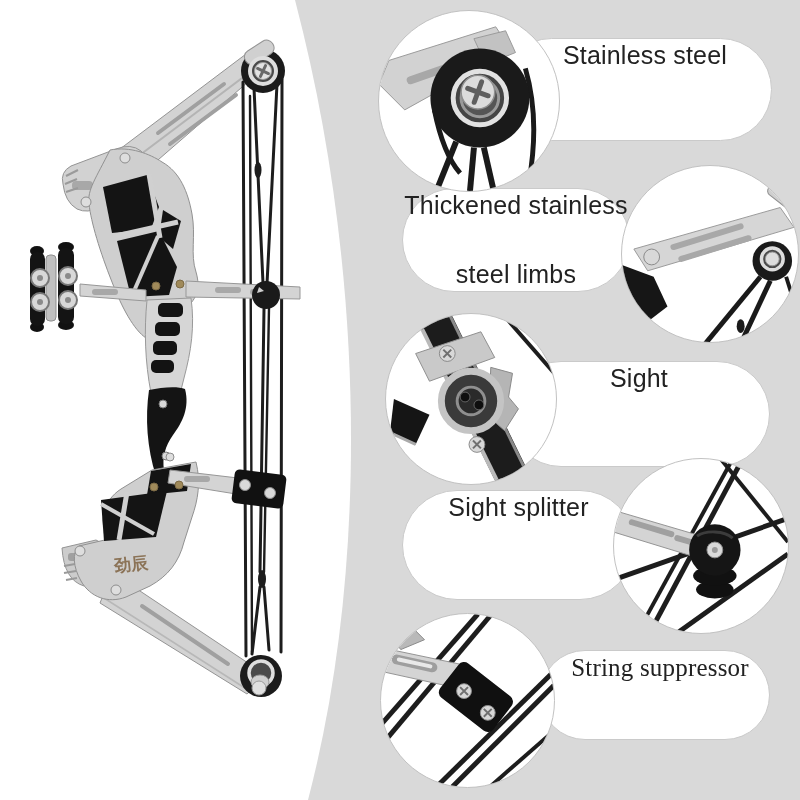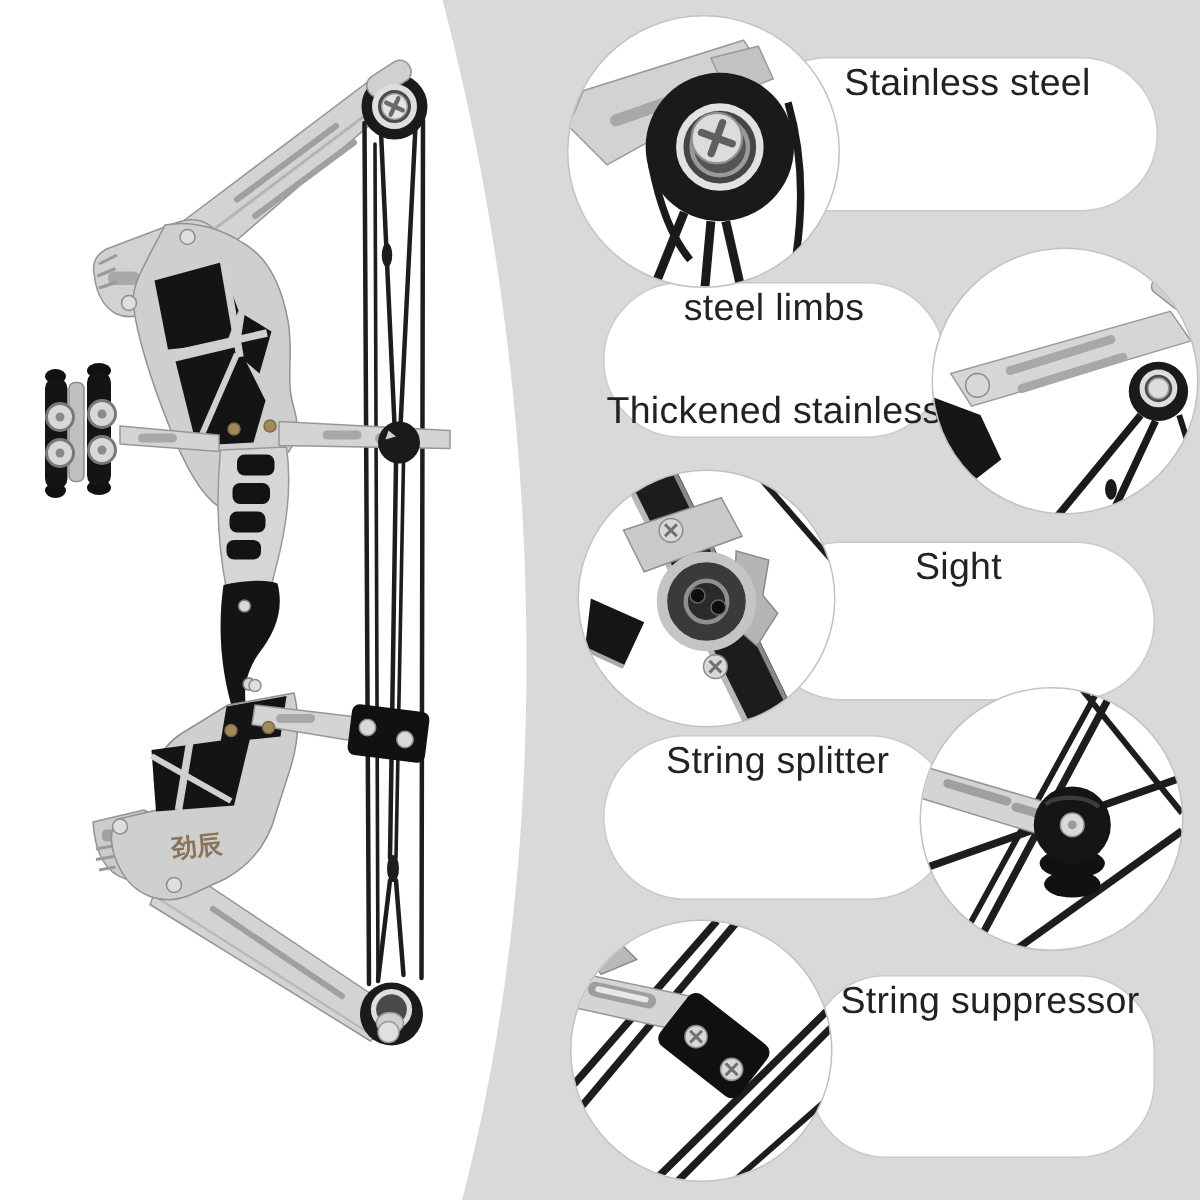--- a/index.html
+++ b/index.html
@@ -22,21 +22,21 @@
   .photo-circle svg{display:block;width:100%;height:100%;}
   
   #pill-1{left:500px;top:38px;width:272px;height:103px;border-radius:52px;padding-left:18px;}
   #circ-1{left:378px;top:10px;width:182px;height:182px;}
   #pill-2{left:402px;top:188px;width:228px;height:104px;border-radius:52px;}
   #circ-2{left:621px;top:165px;width:178px;height:178px;}
   #pill-3{left:508px;top:341px;width:262px;height:106px;border-radius:53px;margin-top:20px;}
   #circ-3{left:385px;top:313px;width:172px;height:172px;}
   #pill-4{left:402px;top:490px;width:233px;height:110px;border-radius:55px;}
   #circ-4{left:613px;top:458px;width:176px;height:176px;}
-  #pill-5{left:540px;top:650px;width:230px;height:122px;border-radius:51px;padding-left:10px;}
+  #pill-5{left:540px;top:650px;width:230px;height:90px;border-radius:51px;padding-left:10px;font-family:Liberation Serif, serif;}
   #circ-5{left:380px;top:613px;width:175px;height:175px;}
 </style>
 </head>
 <body>
 
 <svg class="scene" viewBox="0 0 800 800" aria-hidden="true">
 
   <path d="M0,0 L295,0 C362,255 372,555 308,800 L0,800 Z" fill="#ffffff"></path>
 
   <g stroke-linejoin="round">
@@ -174,22 +174,22 @@
     <g transform="rotate(20 100 82)" stroke="#5f5f5f" stroke-width="5" stroke-linecap="round">
       <path d="M100,71 L100,93 M89,82 L111,82" fill="none"></path>
     </g>
     <path d="M78,132 L58,182" stroke="#1a1a1a" stroke-width="6" fill="none"></path>
     <path d="M96,138 L92,182" stroke="#1a1a1a" stroke-width="6" fill="none"></path>
     <path d="M106,138 L116,182" stroke="#1a1a1a" stroke-width="6" fill="none"></path>
   </svg>
 </div>
 
 <div class="pill" id="pill-2">
+  <span>Thickened stainless</span>
   <span>steel limbs</span>
-  <span>Thickened stainless</span>
 </div>
 <div class="photo-circle" id="circ-2">
   <svg viewBox="0 0 178 178">
     <path d="M0,100 L32,112 L46,142 L20,162 L0,150 Z" fill="#161616"></path>
     <rect x="146" y="24" width="32" height="12" rx="5" transform="rotate(38 160 30)" fill="#cfcfcf" stroke="#8f8f8f"></rect>
     <path d="M156,22 L164,34 M162,18 L170,30" stroke="#8f8f8f" stroke-width="2" fill="none"></path>
     <polygon points="12,84 160,42 174,62 26,106" fill="#d6d6d6" stroke="#9a9a9a"></polygon>
     <path d="M52,82 L120,61" stroke="#a8a8a8" stroke-width="6" stroke-linecap="round" fill="none"></path>
     <path d="M60,94 L128,73" stroke="#a8a8a8" stroke-width="6" stroke-linecap="round" fill="none"></path>
     <circle cx="30" cy="92" r="8" fill="#d8d8d8" stroke="#8a8a8a"></circle>
@@ -222,21 +222,21 @@
     <path d="M58,36 L66,44 M66,36 L58,44" stroke="#707070" stroke-width="2" fill="none"></path>
     <circle cx="92" cy="132" r="8" fill="#d8d8d8" stroke="#8a8a8a"></circle>
     <path d="M88,128 L96,136 M96,128 L88,136" stroke="#707070" stroke-width="2" fill="none"></path>
   </svg>
 </div>
 <div class="pill" id="pill-3">
   <span>Sight</span>
 </div>
 
 <div class="pill" id="pill-4">
-  <span>String splitter</span>
+  <span>Sight splitter</span>
 </div>
 <div class="photo-circle" id="circ-4">
   <svg viewBox="0 0 176 176">
     <path d="M130,0 L36,176" stroke="#1d1d1d" stroke-width="5" fill="none"></path>
     <path d="M120,0 L28,168" stroke="#1d1d1d" stroke-width="4" fill="none"></path>
     <path d="M108,0 L176,84" stroke="#1d1d1d" stroke-width="4" fill="none"></path>
     <path d="M176,60 L0,122" stroke="#1d1d1d" stroke-width="5" fill="none"></path>
     <path d="M176,96 L64,176" stroke="#1d1d1d" stroke-width="5" fill="none"></path>
     <polygon points="0,52 102,82 98,104 0,74" fill="#d4d4d4" stroke="#949494"></polygon>
     <path d="M18,64 L58,76" stroke="#a0a0a0" stroke-width="6" stroke-linecap="round" fill="none"></path>

